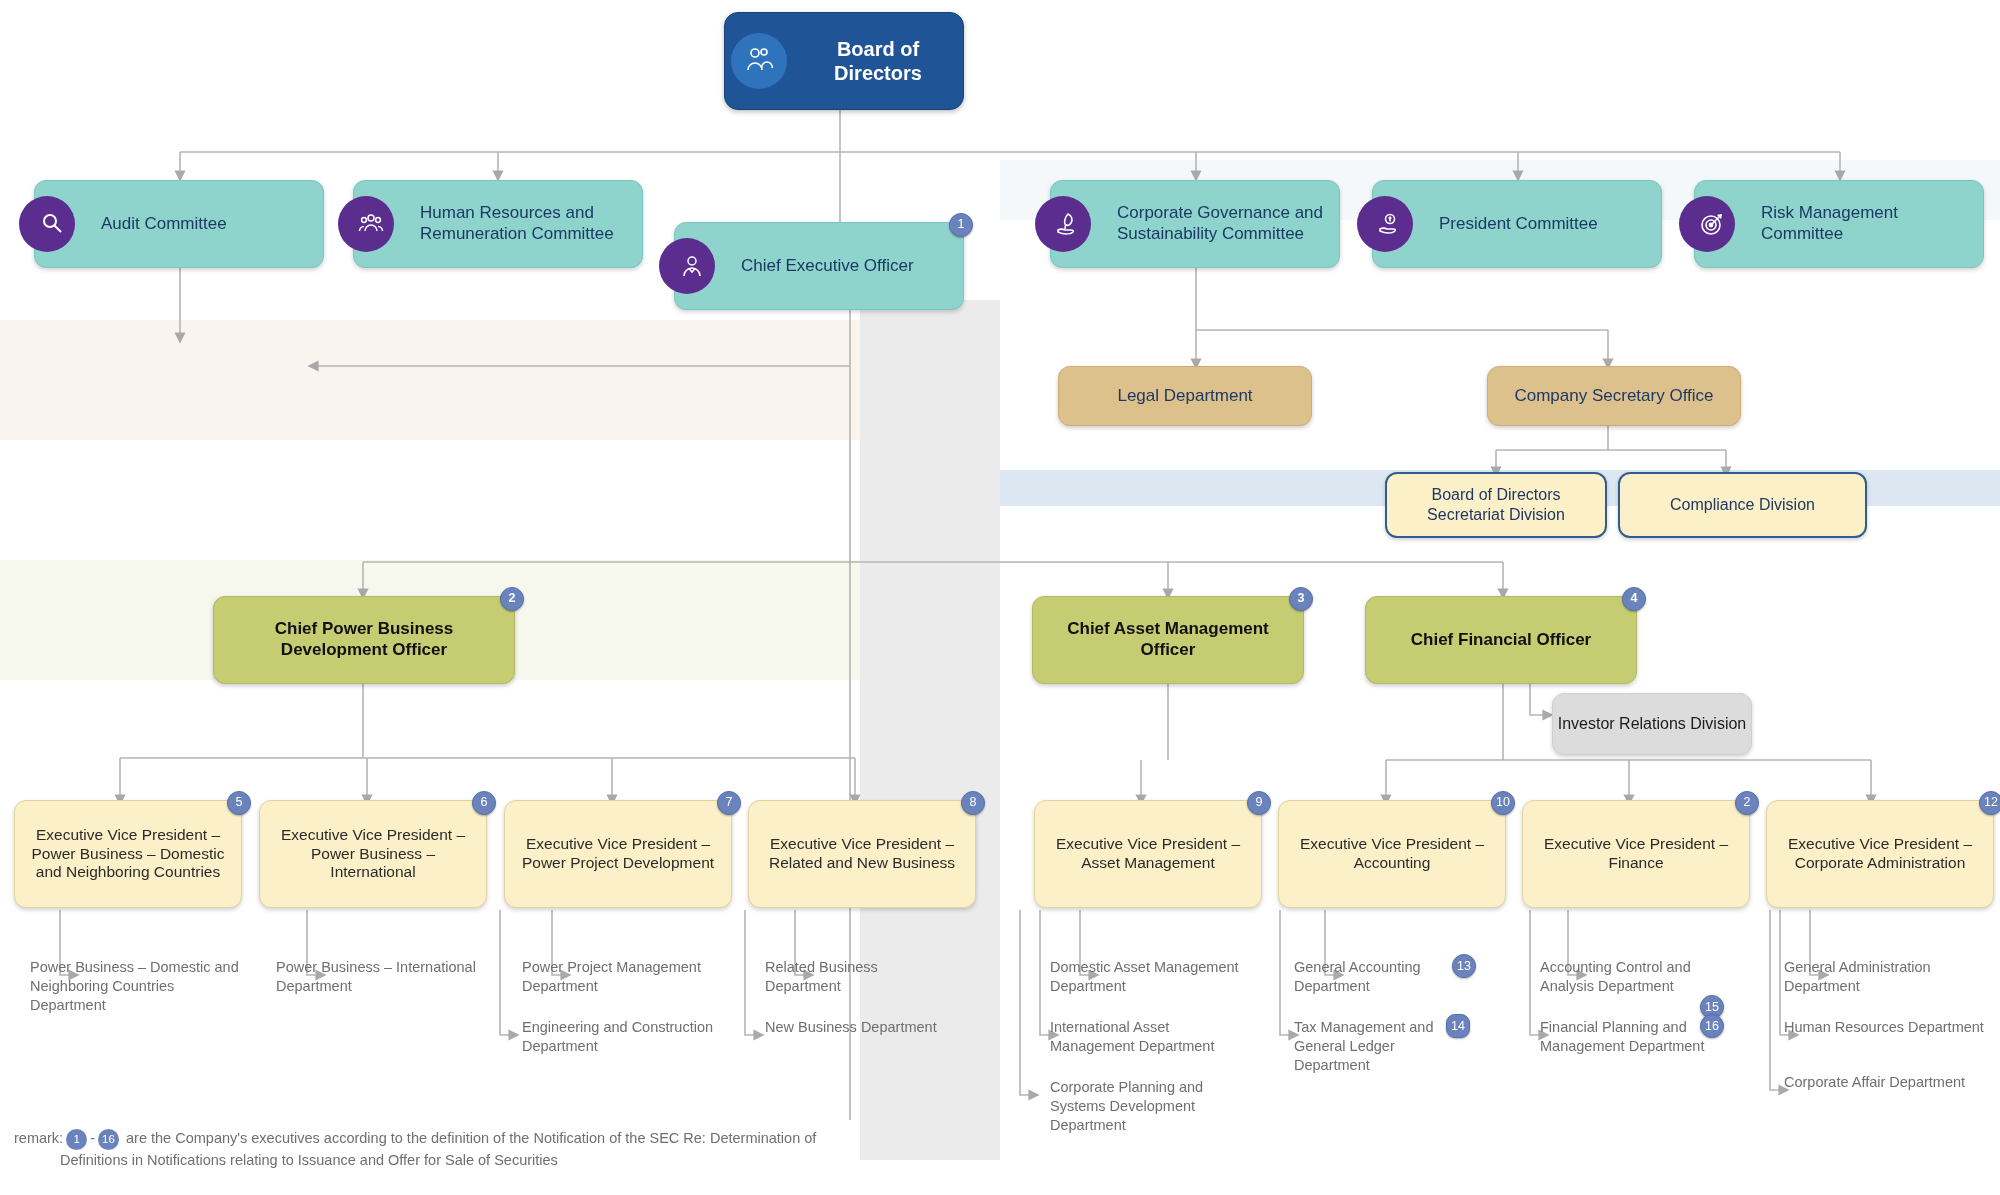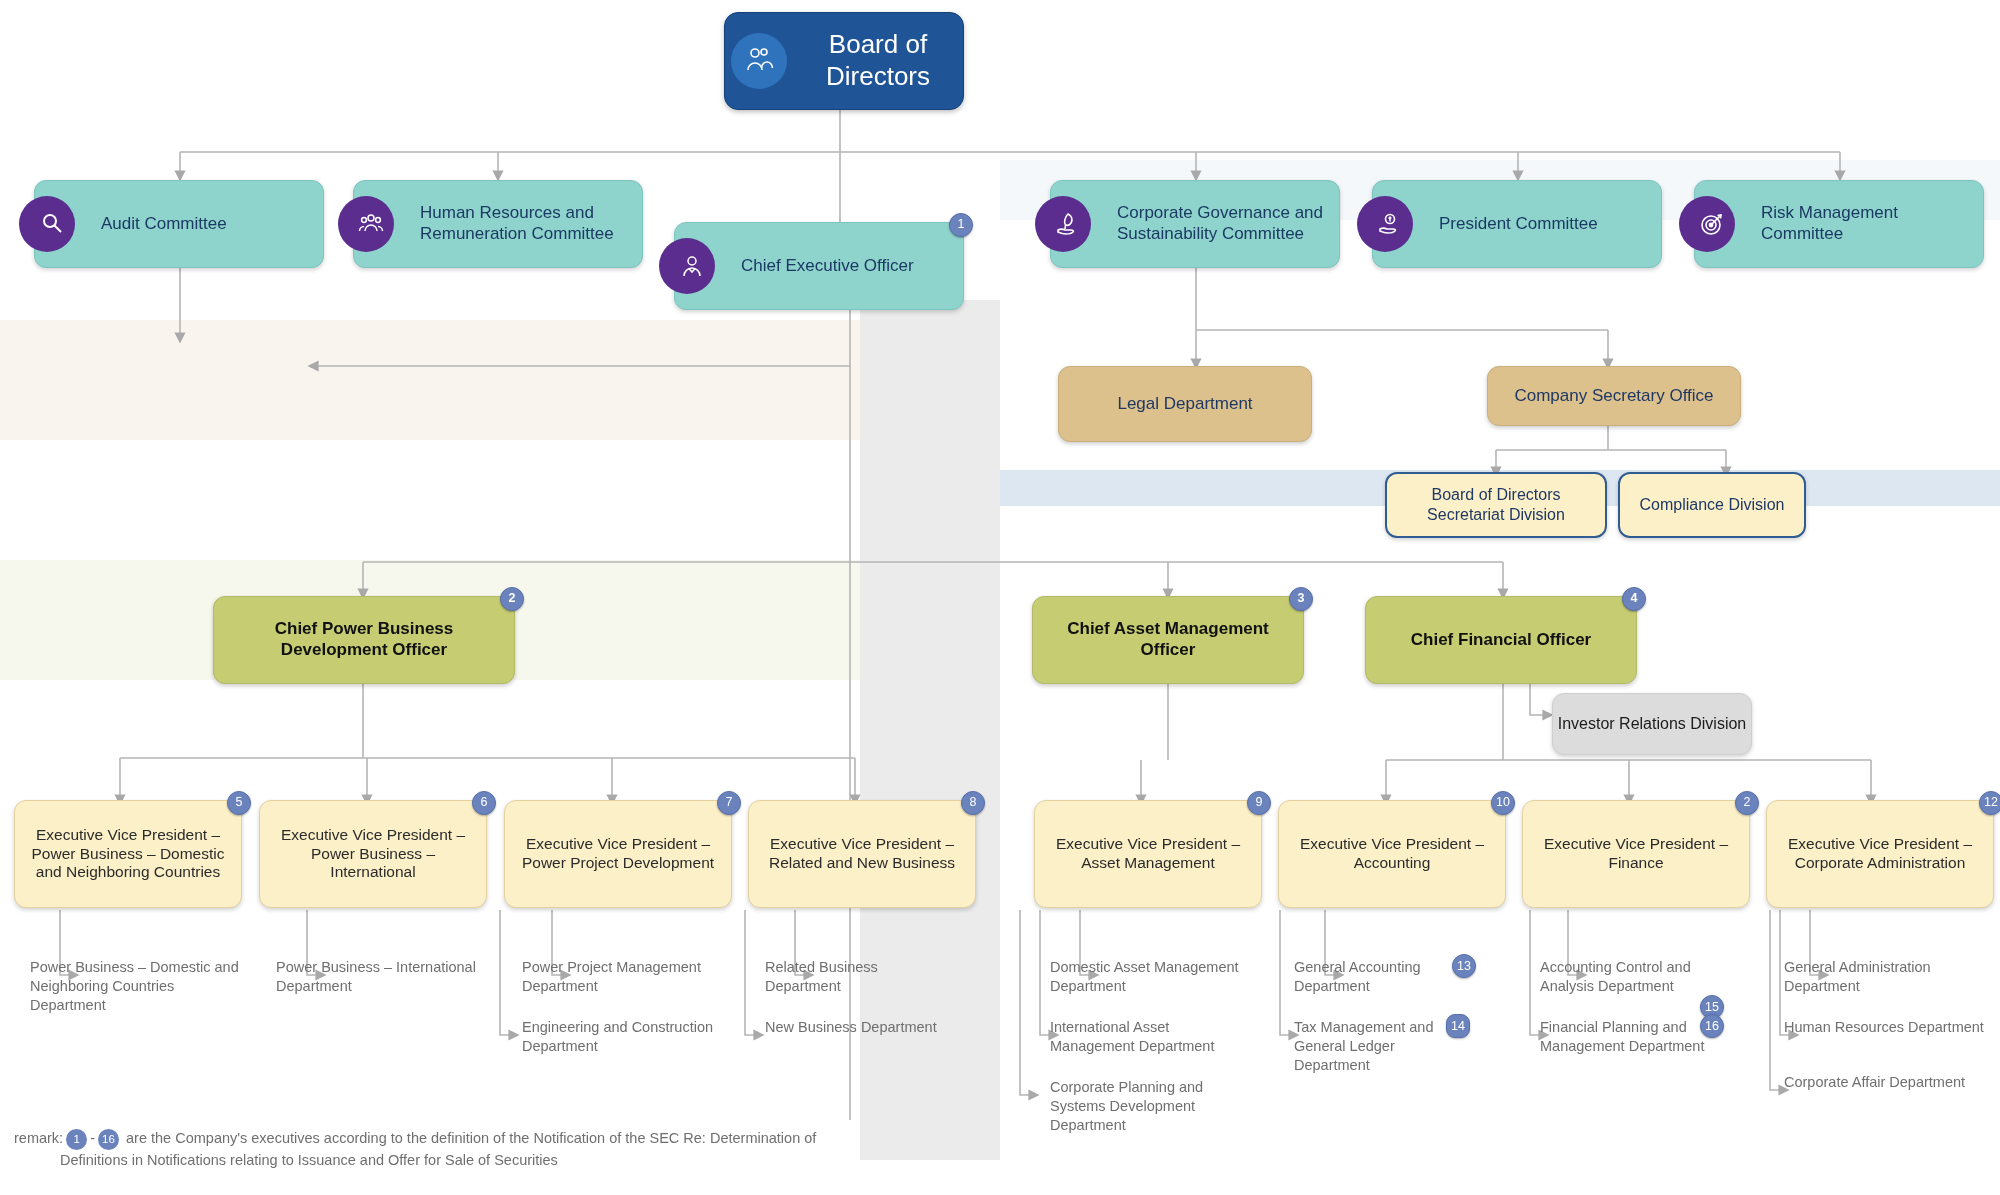--- a/index.html
+++ b/index.html
@@ -34,25 +34,26 @@
     border-radius: 12px;
     line-height: 1.22;
     color: #1f3864;
   }
 
   
   .n-board {
     background: #1f5597;
     border: 1px solid #15427a;
     color: #ffffff;
-    font-size: 26px;
+    font-size: 20px;
     border-radius: 14px;
     box-shadow: 0 2px 5px rgba(0,0,0,0.25);
     justify-content: flex-start;
     padding-left: 68px;
+    font-weight: bold;
   }
   .board-icon {
     position: absolute;
     left: 6px; top: 50%;
     transform: translateY(-50%);
     width: 56px; height: 56px;
     border-radius: 50%;
     background: #2f73bd;
     display: flex; align-items: center; justify-content: center;
   }
@@ -343,33 +344,33 @@
         <circle cx="13" cy="8" r="4"></circle>
           <path d="M5 23c0-4.4 3.6-8 8-8s8 3.6 8 8"></path>
         <path d="M10 15.5 L13 19 L16 15.5"></path>
       </svg>
     </span>
     <span>Chief Executive Officer</span>
     <span class="badge badge-corner">1</span>
   </div>
 
 
-  <div class="node n-tan" style="left:1058px; top:366px; width:254px; height:76px;">
+  <div class="node n-tan" style="left:1058px; top:366px; width:254px; height:60px;">
     <span>Legal Department</span>
   </div>
 
   <div class="node n-tan" style="left:1487px; top:366px; width:254px; height:60px;">
     <span>Company Secretary Office</span>
   </div>
 
   <div class="node n-cream-blue" style="left:1385px; top:472px; width:222px; height:66px; padding:0 8px;">
     <span>Board of Directors Secretariat Division</span>
   </div>
 
-  <div class="node n-cream-blue" style="left:1618px; top:472px; width:188px; height:66px;border-radius:12px;">
+  <div class="node n-cream-blue" style="left:1618px; top:472px; width:249px; height:66px;border-radius:12px;">
     <span>Compliance Division</span>
   </div>
 
   <div class="node n-olive" style="left:213px; top:596px; width:302px; height:88px; padding:0 12px;">
     <span>Chief Power Business Development Officer</span>
     <span class="badge badge-corner">2</span>
   </div>
 
   <div class="node n-olive" style="left:1032px; top:596px; width:272px; height:88px; padding:0 12px;">
     <span>Chief Asset Management Officer</span>

